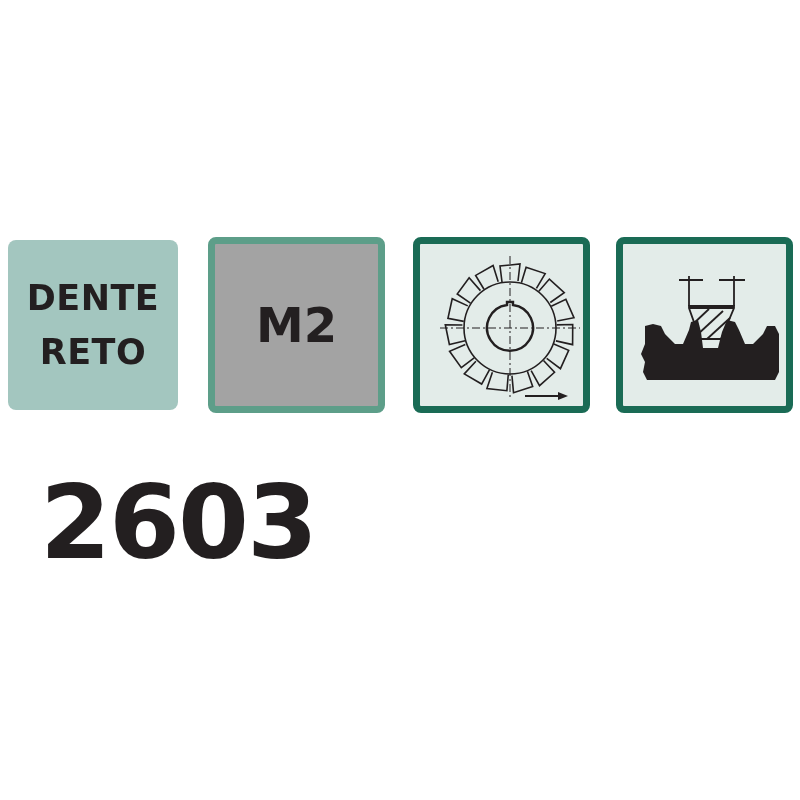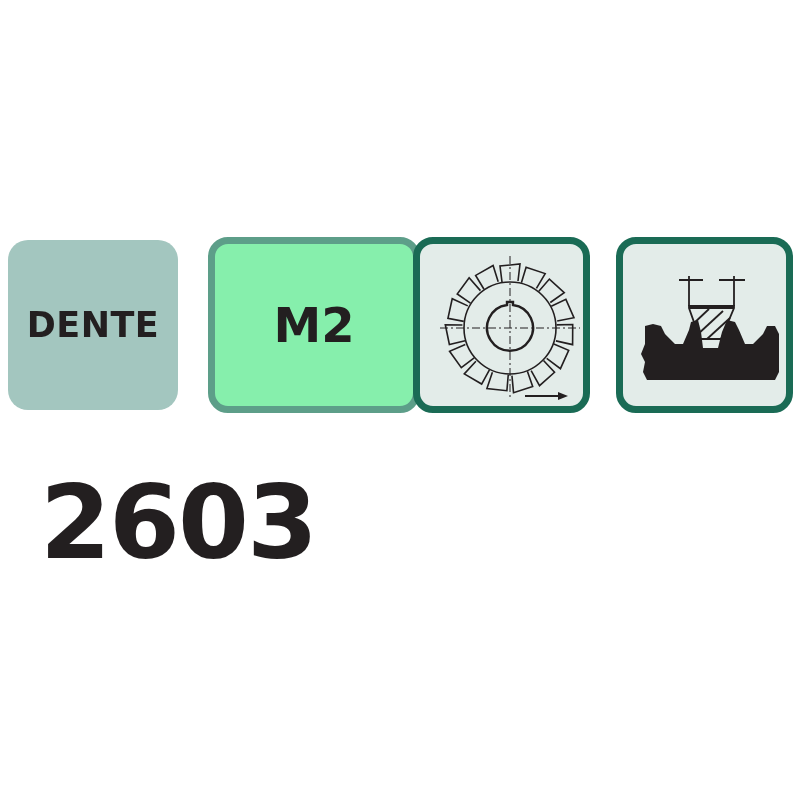--- a/index.html
+++ b/index.html
@@ -1,31 +1,32 @@
 <!DOCTYPE html>
 <html><head>
 <meta charset="utf-8">
 <style>
   html, body { margin: 0; padding: 0; }
   body { width: 800px; height: 800px; background: #ffffff; position: relative; overflow: hidden; font-family: "DejaVu Sans", sans-serif; }
-  .box { position: absolute; box-sizing: border-box; border-radius: 20px; }
+  .box { position: absolute; box-sizing: border-box; border-radius: 8px; }
   .b1 { left: 8px; top: 240px; width: 170px; height: 170px; background: #a3c6bf; display: flex; flex-direction: column; align-items: center; justify-content: center; }
   .b1 span { font-weight: bold; font-size: 35px; color: #231f20; line-height: 54px; letter-spacing: 0.5px; }
-  .b2 { left: 208px; top: 237px; width: 212px; height: 176px; border: 7px solid #5d9e89; background: #86efac; display: flex; align-items: center; justify-content: center; }
+  .b2 { left: 208px; top: 237px; width: 177px; height: 176px; border: 7px solid #5d9e89; background: #a3a3a3; display: flex; align-items: center; justify-content: center; }
   .b2 span { font-weight: bold; font-size: 48px; color: #231f20; }
   .b3 { left: 413px; top: 237px; width: 177px; height: 176px; border: 7px solid #1a6b55; background: #e3ece9; }
   .b4 { left: 616px; top: 237px; width: 177px; height: 176px; border: 7px solid #1a6b55; background: #e3ece9; }
   .box svg { position: absolute; left: 0; top: 0; }
   .code { position: absolute; left: 6px; top: 468px; font-weight: bold; font-size: 102px; color: #231f20; letter-spacing: -2px; line-height: 110px; margin-left: 34px; }
 </style>
 </head>
 <body>
 
 <div class="box b1">
   <span>DENTE</span>
+  <span>RETO</span>
 </div>
 
 <div class="box b2">
   <span>M2</span>
 </div>
 
 <div class="box b3">
   <svg width="163" height="162" viewBox="0 0 163 162">
     <g fill="none" stroke="#231f20" stroke-width="1.6">
 

